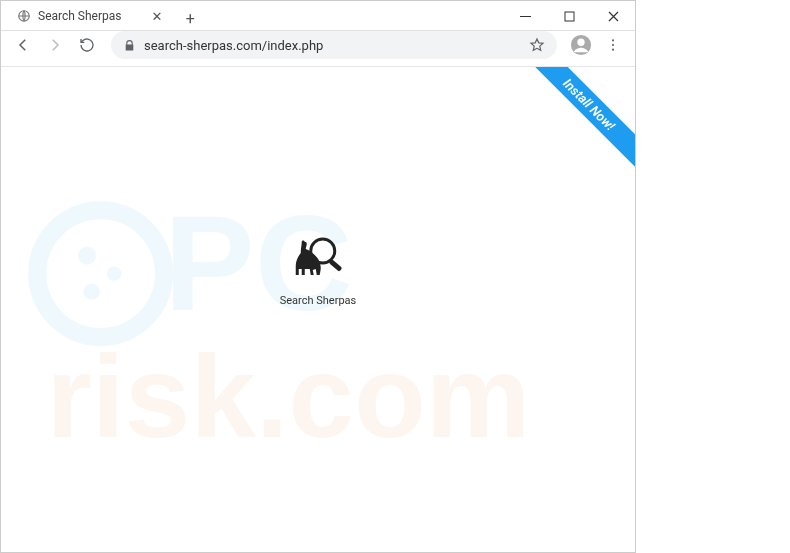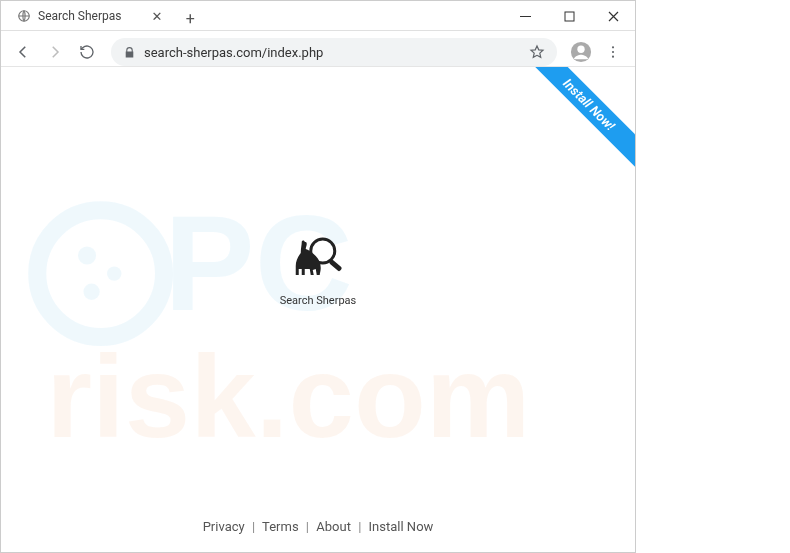--- a/index.html
+++ b/index.html
@@ -67,21 +67,21 @@
     .window-controls .ctl {
       width: 44px; height: 30px;
       display: flex; align-items: center; justify-content: center;
       color: #333;
       cursor: pointer;
     }
     
     .toolbar {
       height: 36px;
       display: flex;
-      align-items: flex-end;
+      align-items: flex-start;
       padding: 0 8px;
       border-bottom: 1px solid #e5e5e5;
       gap: 4px;
     }
     .toolbar .nav-btn {
       width: 28px; height: 28px;
       display: flex; align-items: center; justify-content: center;
       color: #5f6368; cursor: pointer; border-radius: 14px;
     }
     .toolbar .nav-btn.disabled { color: #bdbdbd; cursor: default; }
@@ -309,24 +309,15 @@
 
           <circle cx="40" cy="18" r="12" fill="none" stroke="#222" stroke-width="3"></circle>
           <rect x="49" y="26" width="14" height="5" rx="2" fill="#222" transform="rotate(40 49 26)"></rect>
 
           <path d="M18 20c0-5 1-8 1-11 0-2 3-2 3 0 1 0 2 0 2 2 0 2-1 3-1 5 3 1 7 4 10 7 3 3 5 7 5 12 0 3-1 5-1 7h-3l-1-6-3 1 1 5h-3l-1-6-5 0 0 6h-3l0-6-3 0 0 6h-3l0-9c0-5 2-9 5-13z" fill="#222"></path>
         </svg>
       </div>
       <div class="logo-name">Search Sherpas</div>
     </div>
 
-    <div class="footer">
-      <a>Privacy</a>
-      <span class="sep">|</span>
-      <a>Terms</a>
-      <span class="sep">|</span>
-      <a>About</a>
-      <span class="sep">|</span>
-      <a>Install Now</a>
-    </div>
 
   </div>
 </div>
 
 </body></html>

